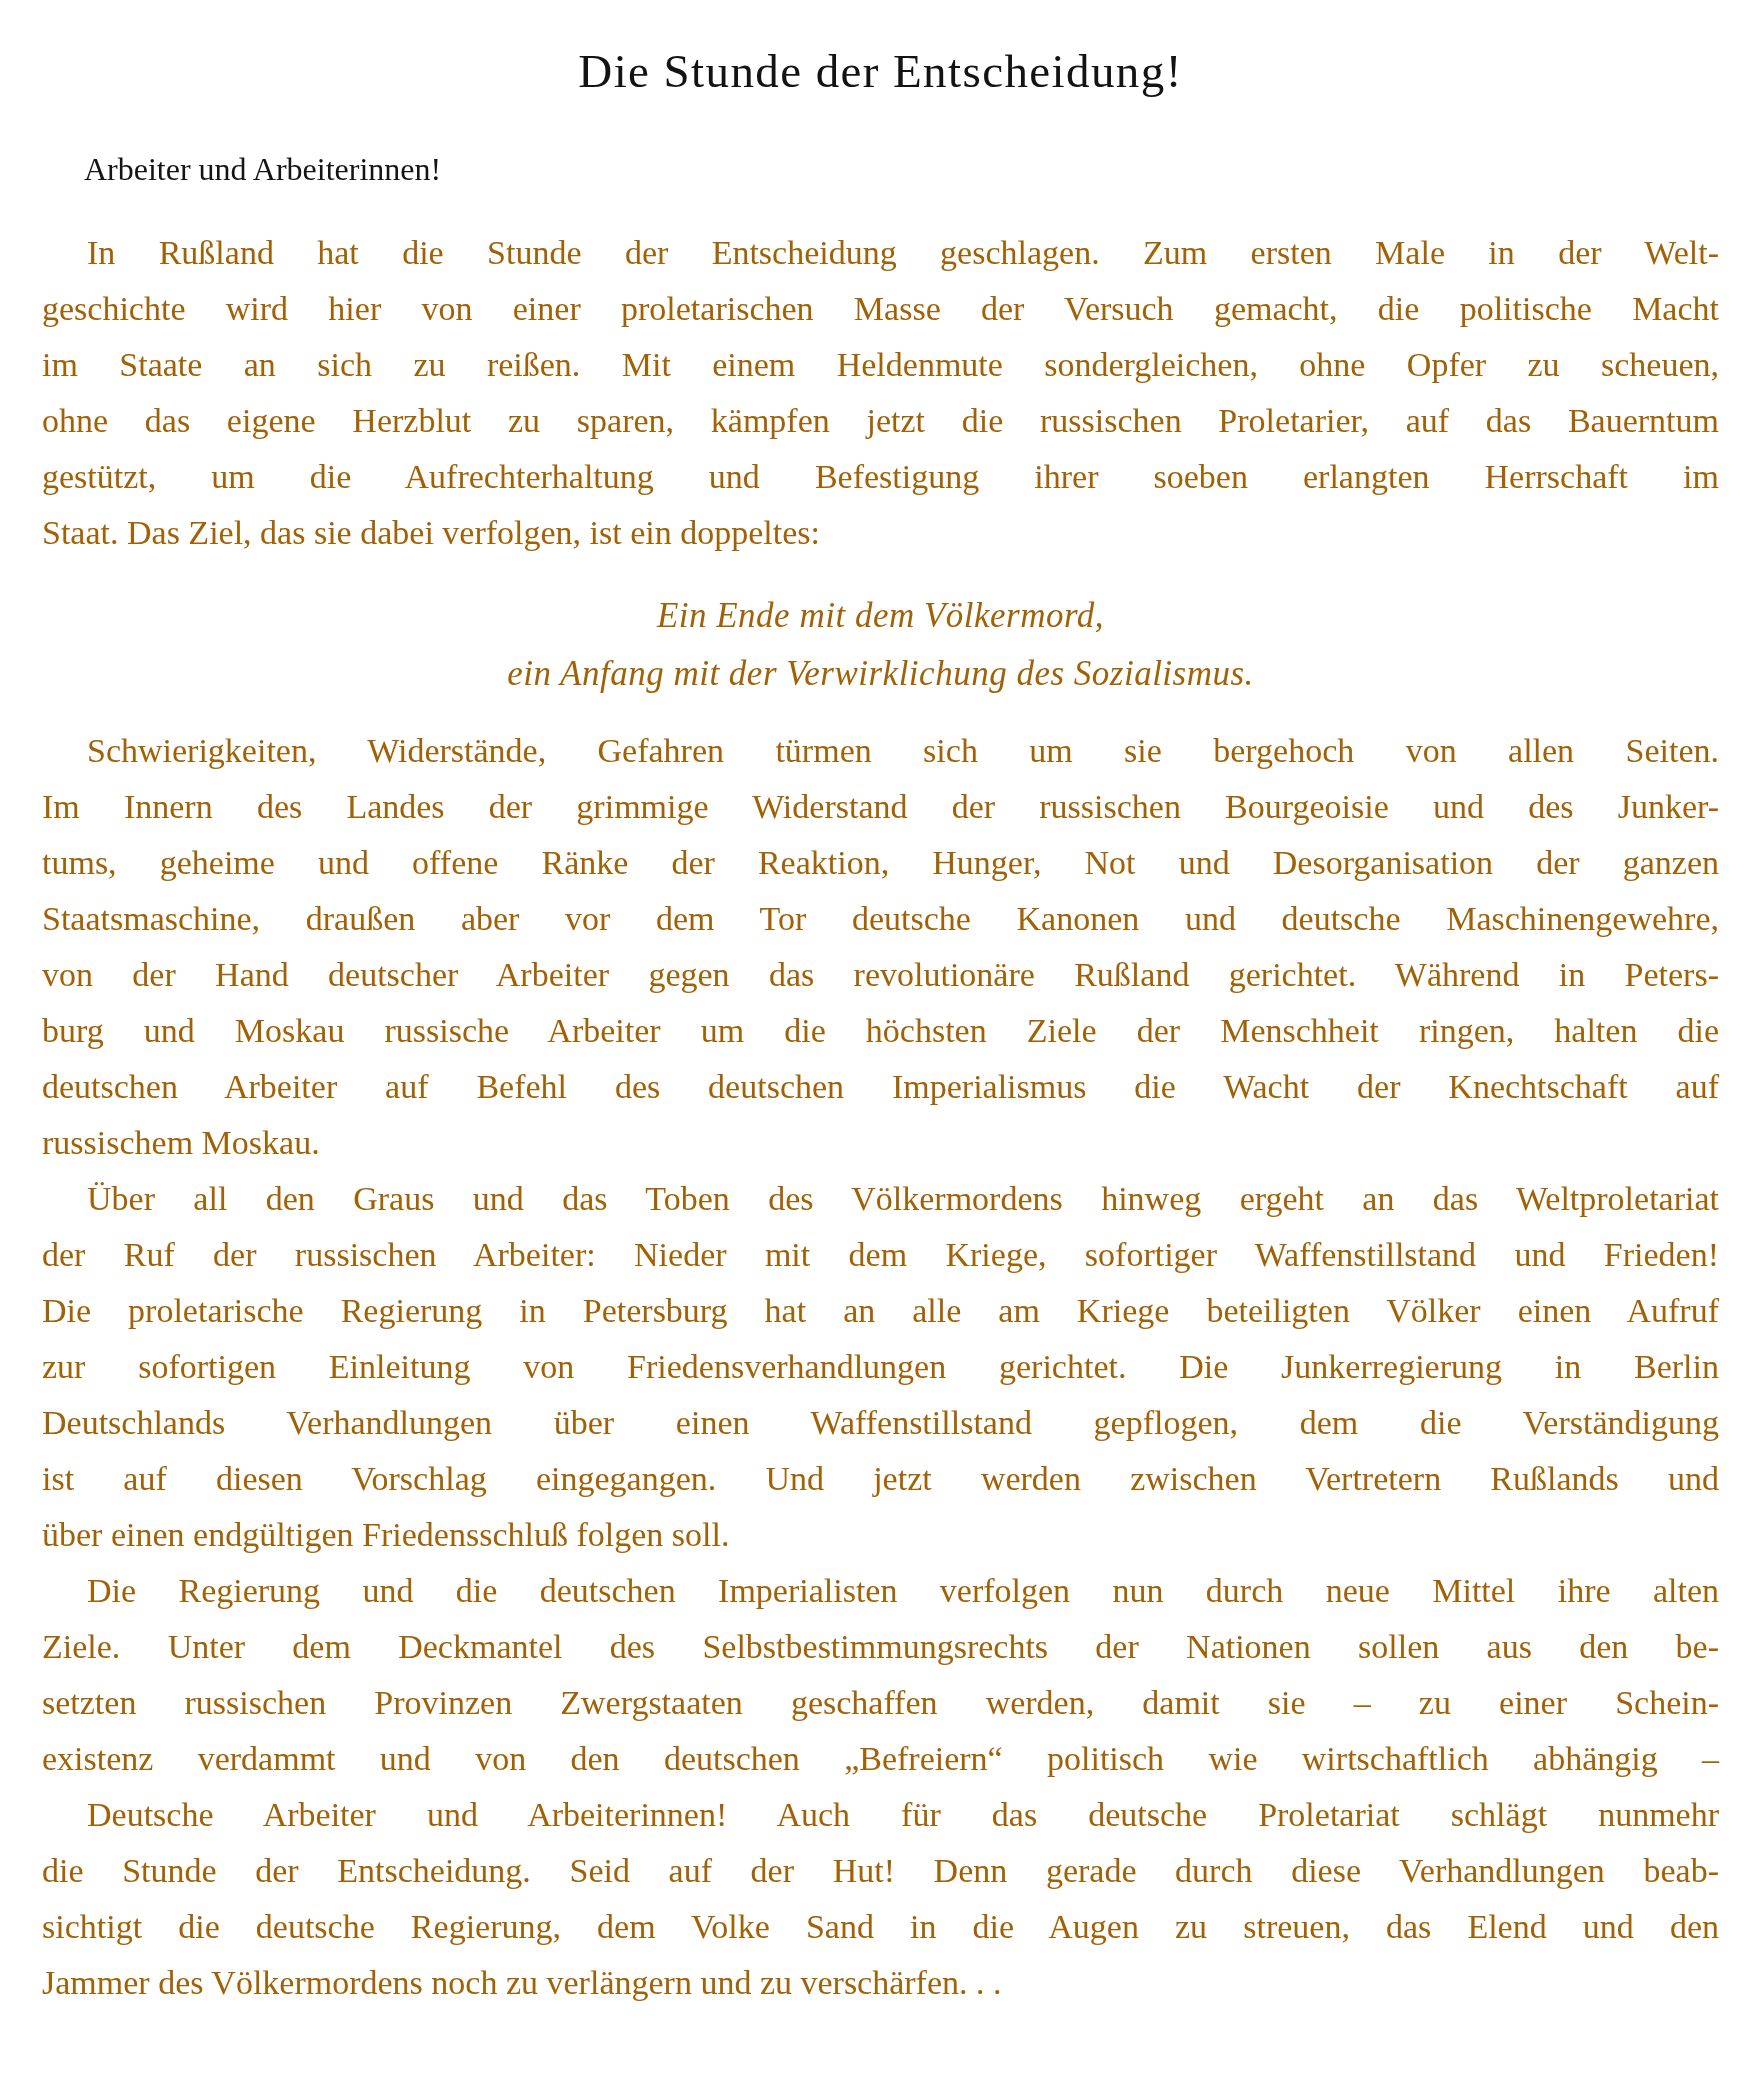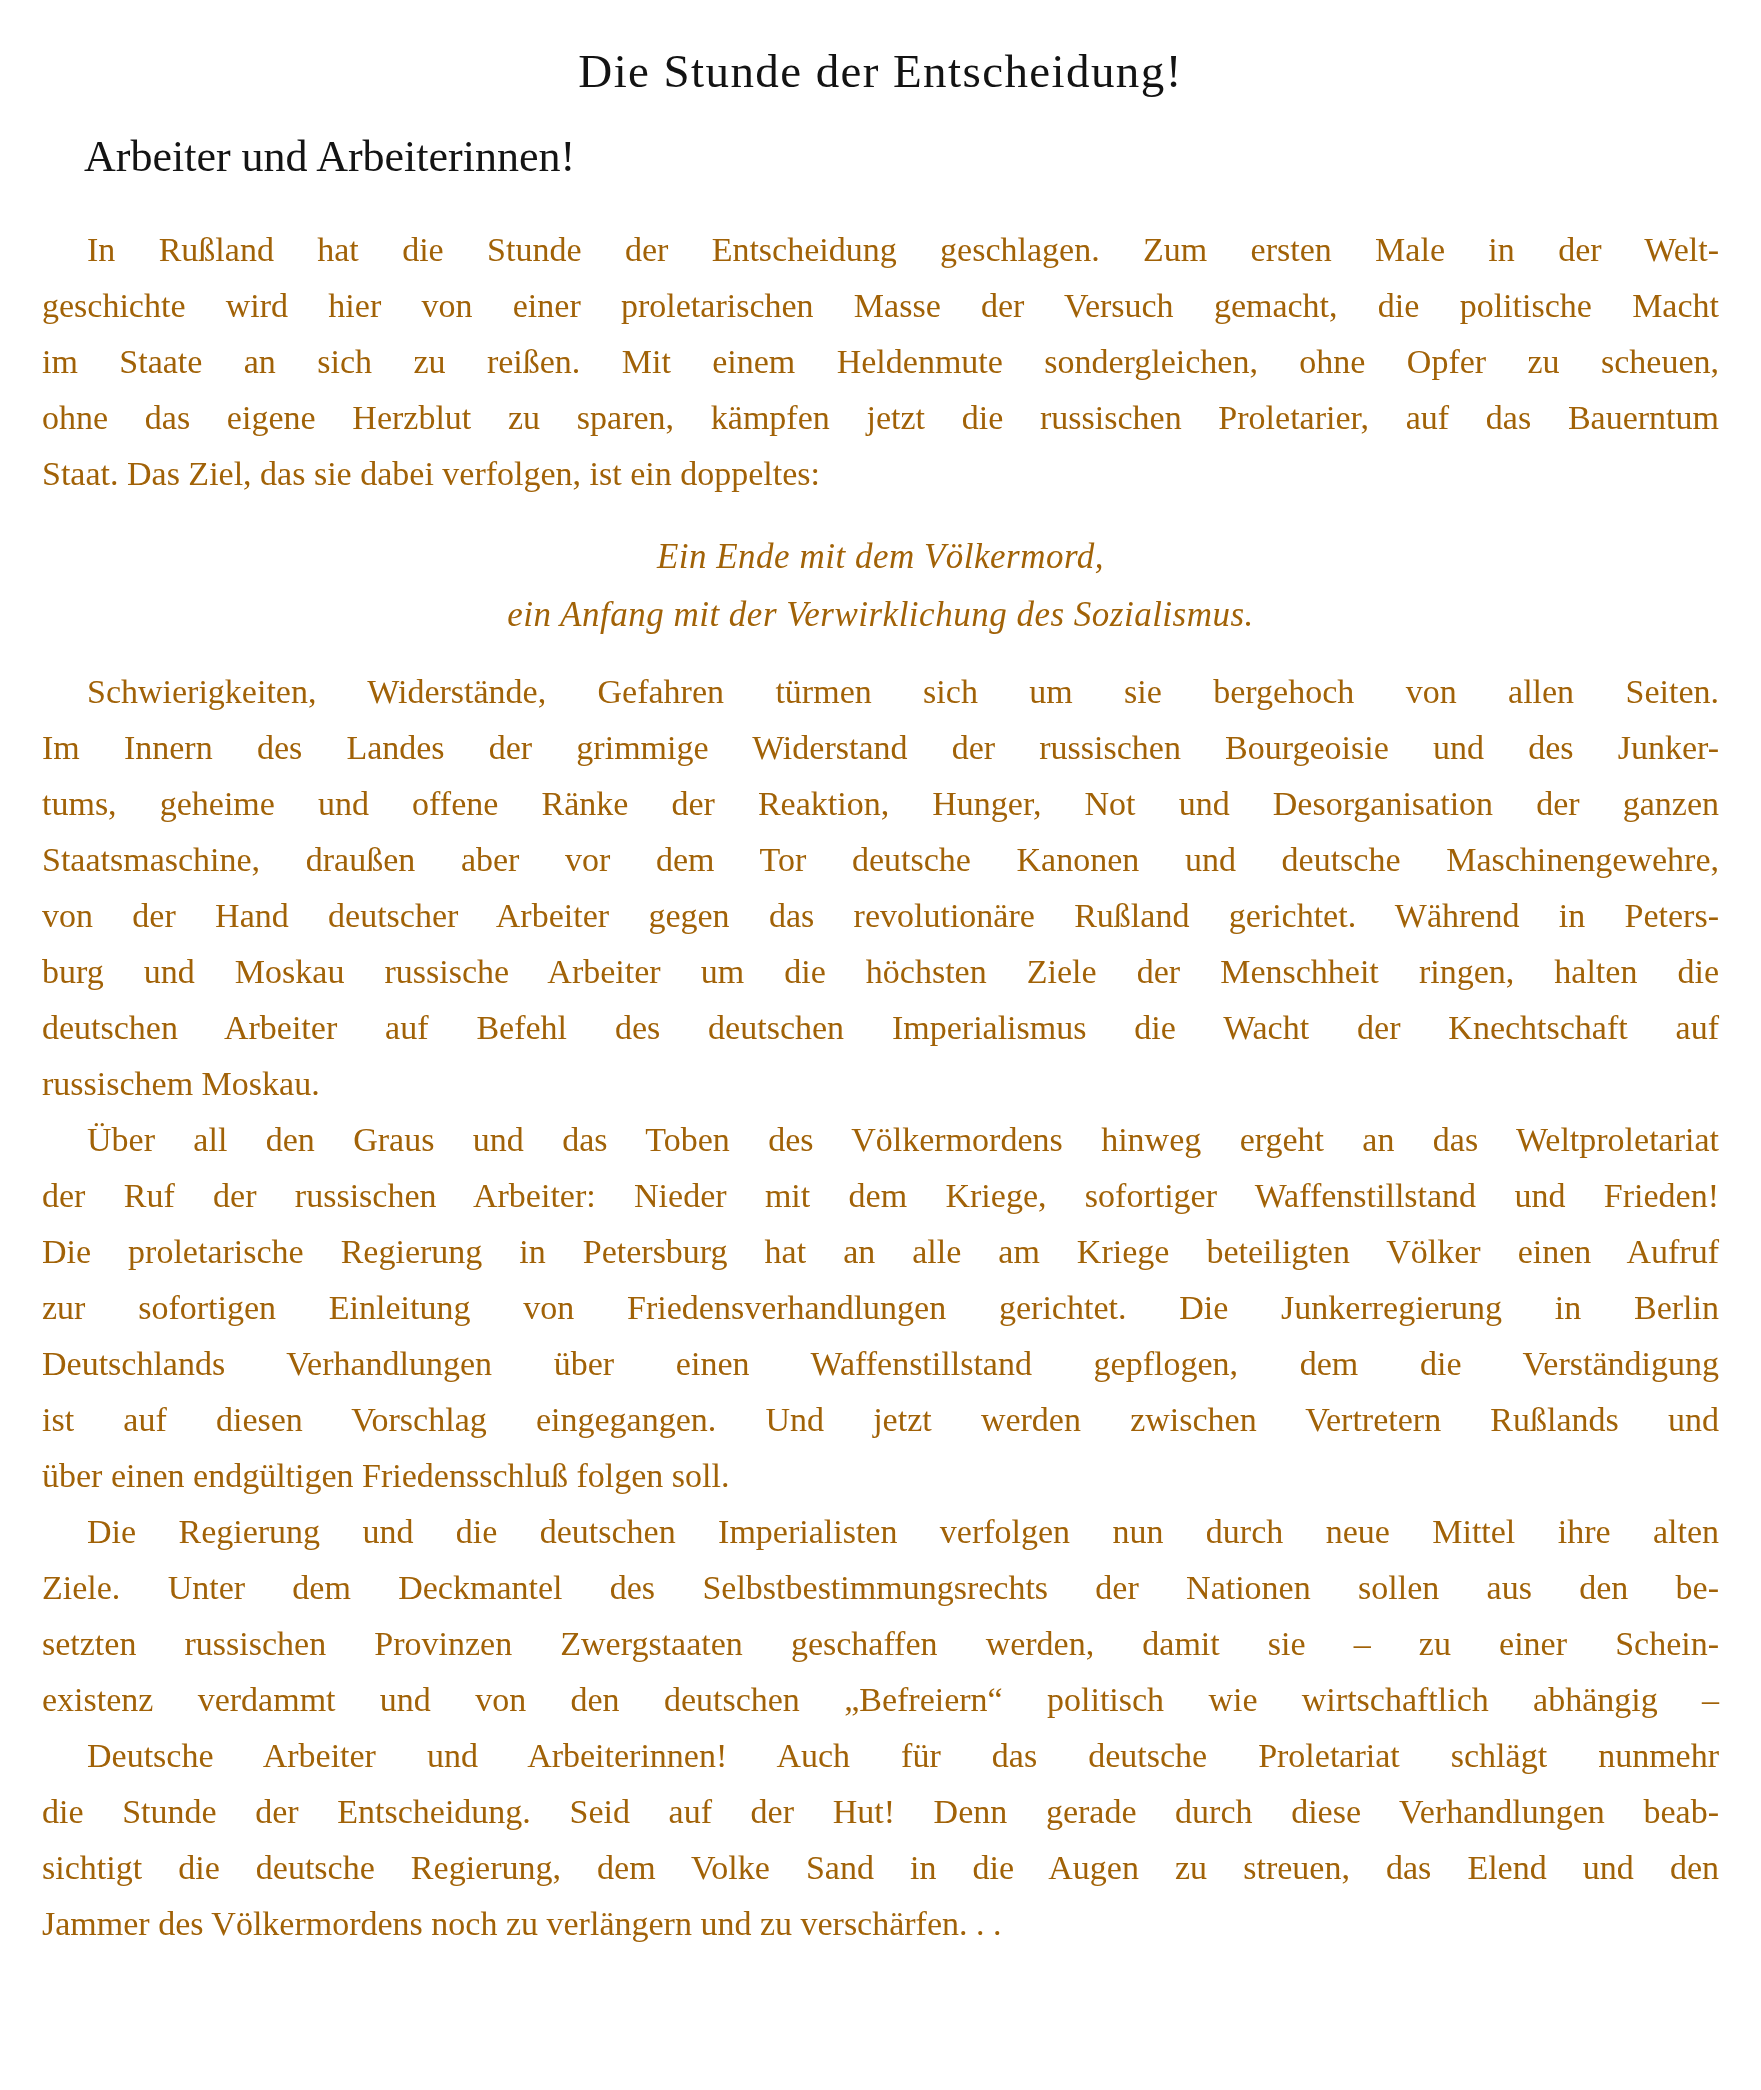--- a/index.html
+++ b/index.html
@@ -24,22 +24,22 @@
   .title {
     margin: 9px 0 0 0;
     text-align: center;
     font-size: 47px;
     font-weight: normal;
     letter-spacing: 1.4px;
     line-height: 58px;
     color: #131313;
   }
   .salutation {
-    margin-top: 36px;
-    font-size: 44px;
+    margin-top: 48px;
+    font-size: 32px;
     line-height: 42px;
     text-indent: 42px;
   }
   .doc-body {
     margin-top: 35px;
   }
   .paragraph {
     margin: 0;
   }
   .line {
@@ -75,20 +75,21 @@
   <h1 class="title">Die Stunde der Entscheidung!</h1>
 
   <p class="salutation">Arbeiter und Arbeiterinnen!</p>
 
   <main class="doc-body">
       <div class="paragraph">
         <div class="line indent">In Rußland hat die Stunde der Entscheidung geschlagen. Zum ersten Male in der Welt-</div>
         <div class="line">geschichte wird hier von einer proletarischen Masse der Versuch gemacht, die politische Macht</div>
         <div class="line">im Staate an sich zu reißen. Mit einem Heldenmute sondergleichen, ohne Opfer zu scheuen,</div>
         <div class="line">ohne das eigene Herzblut zu sparen, kämpfen jetzt die russischen Proletarier, auf das Bauerntum</div>
+        <div class="line">gestützt, um die Aufrechterhaltung und Befestigung ihrer soeben erlangten Herrschaft im</div>
         <div class="line short-last">Staat. Das Ziel, das sie dabei verfolgen, ist ein doppeltes:</div>
       </div>
       <div class="epigraph">
         <div class="line">Ein Ende mit dem Völkermord,</div>
         <div class="line">ein Anfang mit der Verwirklichung des Sozialismus.</div>
       </div>
       <div class="paragraph">
         <div class="line indent">Schwierigkeiten, Widerstände, Gefahren türmen sich um sie bergehoch von allen Seiten.</div>
         <div class="line">Im Innern des Landes der grimmige Widerstand der russischen Bourgeoisie und des Junker-</div>
         <div class="line">tums, geheime und offene Ränke der Reaktion, Hunger, Not und Desorganisation der ganzen</div>

